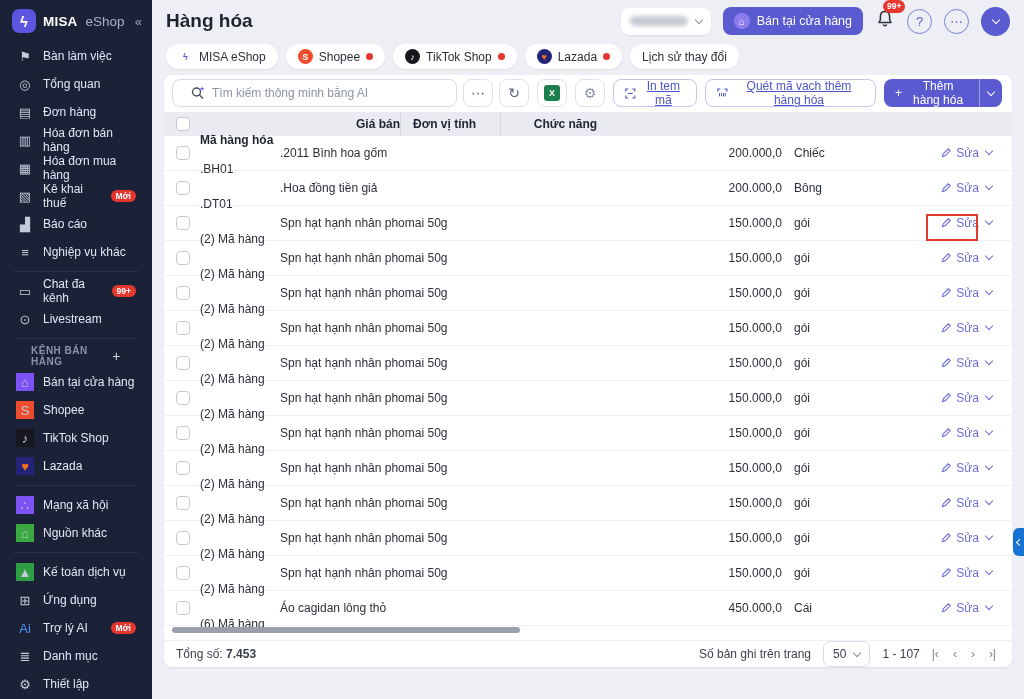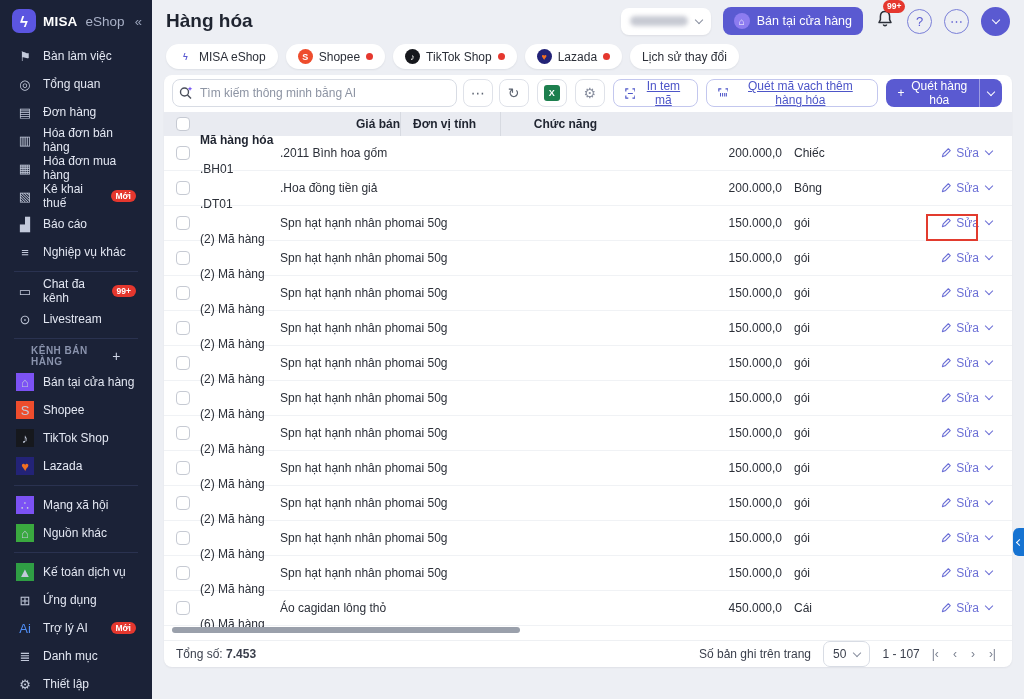--- a/index.html
+++ b/index.html
@@ -37,21 +37,21 @@
   .avatar .chv { color:#fff; }
 
   .tabs { display:flex; align-items:center; gap:8px; padding:2px 14px 0 14px; }
   .tab { display:flex; align-items:center; gap:6px; height:25px; padding:0 12px; border-radius:13px; background:#fff; color:#2b2f38; font-size:12px; box-shadow:0 1px 2px rgba(20,24,40,.07); cursor:pointer; }
   .tab-ic { width:15px; height:15px; border-radius:50%; display:flex; align-items:center; justify-content:center; font-size:9px; color:#fff; font-weight:bold; }
   .dot { width:7px; height:7px; border-radius:50%; background:#e5372e; }
 
   
   .card { position:absolute; left:12px; right:12px; top:75px; height:592px; background:#fff; border-radius:8px; box-shadow:0 1px 2px rgba(20,24,40,.06); display:flex; flex-direction:column; overflow:hidden; }
   .toolbar { display:flex; align-items:center; height:42px; padding:0 10px 0 8px; gap:6px; }
-  .search-box { display:flex; align-items:center; gap:6px; width:318px; height:28px; border:1px solid #d8dce4; border-radius:8px; padding:0 5px; }
+  .search-box { display:flex; align-items:center; gap:6px; width:318px; height:28px; border:1px solid #d8dce4; border-radius:8px; padding:0 17px; }
   .search-box input { border:none; outline:none; flex:1; font-size:12px; font-family:inherit; color:#3a3f4c; background:transparent; }
   .search-box input::placeholder { color:#8d94a3; }
   .icon-btn { height:28px; min-width:30px; border:1px solid #dfe2e9; background:#fff; border-radius:8px; display:flex; align-items:center; justify-content:center; color:#5f6673; font-size:14px; font-family:inherit; padding:0 6px; }
   .xls { width:16px; height:16px; background:#1d7f4e; border-radius:3px; color:#fff; font-size:9px; font-weight:bold; display:flex; align-items:center; justify-content:center; }
   .tb-right { margin-left:auto; display:flex; align-items:center; gap:8px; }
   .obtn { display:flex; align-items:center; gap:6px; height:28px; padding:0 11px; border:1px solid #c3c7ee; border-radius:8px; background:#fff; color:#4d55c8; font-size:12px; font-family:inherit;text-decoration:underline; }
   .add-btn { display:flex; align-items:stretch; background:#5a5ad1; color:#fff; border:none; border-radius:8px; height:28px; overflow:hidden; font-family:inherit; padding:0; }
   .add-main { display:flex; align-items:center; gap:6px; padding:0 11px; font-size:12px; }
   .add-split { display:flex; align-items:center; padding:0 8px; border-left:1px solid rgba(255,255,255,.4); }
 
@@ -339,21 +339,21 @@
           <button class="obtn">
             <svg width="13" height="13" viewBox="0 0 13 13">
                 <path d="M1 4V1h3M9 1h3v3" fill="none" stroke="currentColor" stroke-width="1.4"></path>
                 <path d="M3 6v4M5.5 6v4M8 6v4M10 6v4" stroke="currentColor" stroke-width="1.2"></path>
               </svg>
             <span>Quét mã vạch thêm hàng hóa</span>
           </button>
           <button class="add-btn">
             <span class="add-main">
                 <span>+</span>
-                <span>Quét hàng hóa</span>
+                <span>Thêm hàng hóa</span>
               </span>
             <span class="add-split">
                 <span class="chv"></span>
               </span>
           </button>
         </div>
       </div>
 
       <div class="thead">
         <span class="col-check">

